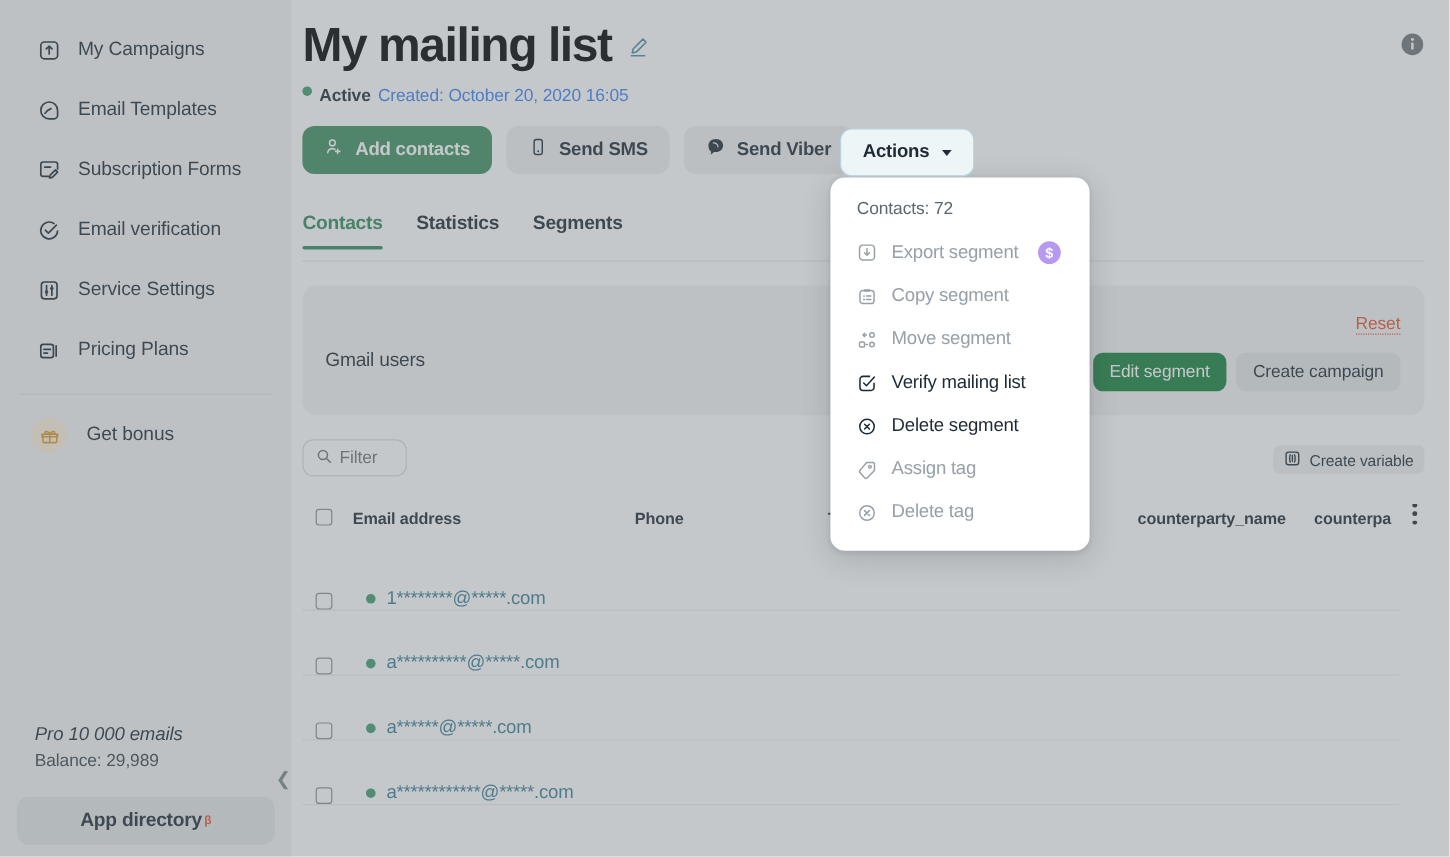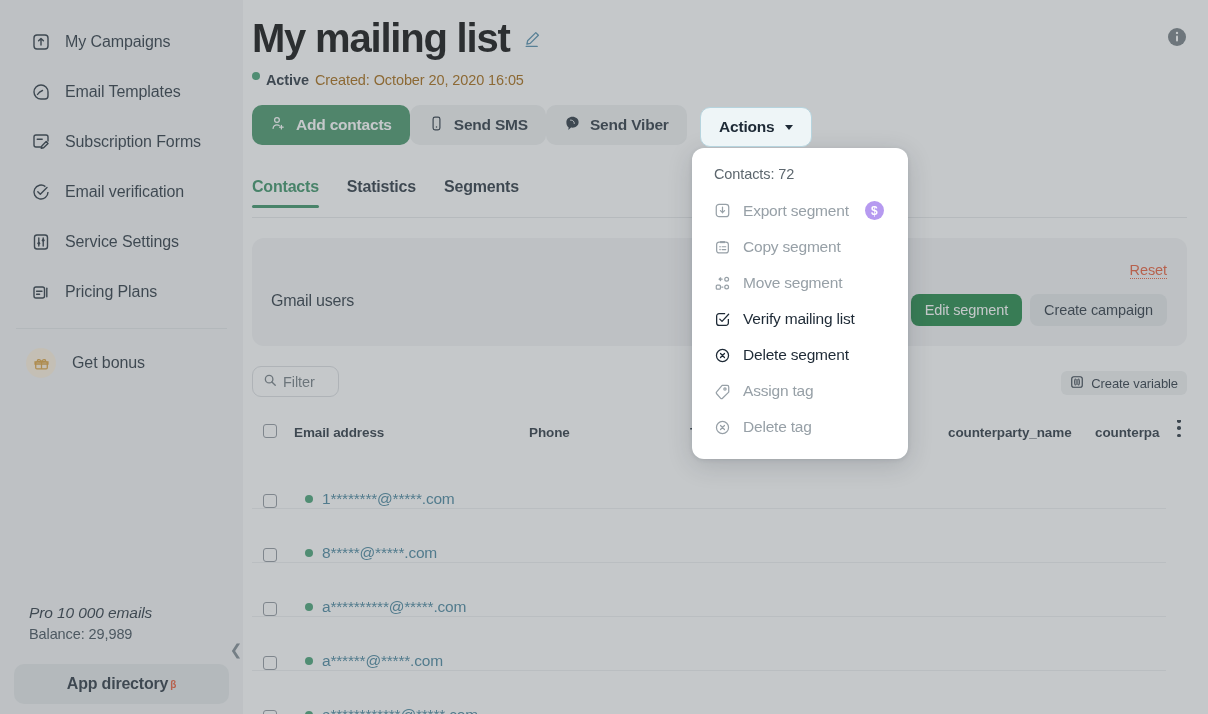--- a/index.html
+++ b/index.html
@@ -62,26 +62,26 @@
   
   #main { position: absolute; left: 243px; top: 0; right: 0; height: 714px; background: #fff; }
 
   #page-title-row { position: absolute; left: 9px; top: 16px; display: flex; align-items: center; gap: 12px; }
   #page-title { font-size: 40px; font-weight: bold; color: #000; letter-spacing: -1.2px; }
   #edit-pencil { width: 20px; height: 20px; cursor: pointer; }
 
   #status-row { position: absolute; left: 9px; top: 72px; display: flex; align-items: flex-start; gap: 6px; font-size: 14.5px; }
   .dot-green { width: 8px; height: 8px; border-radius: 50%; background: #3c9d6e; display: inline-block; }
   #status-active { font-weight: bold; color: #1e2a36; letter-spacing: -0.1px; }
-  #created { color: #a16207; letter-spacing: -0.1px; }
+  #created { color: #3b82f6; letter-spacing: -0.1px; }
 
   #info-icon { position: absolute; right: 21px; top: 27px; width: 20px; height: 20px; cursor: pointer; }
 
   
-  #btn-row { position: absolute; left: 9px; top: 105px; display: flex; align-items: center; gap: 0; }
+  #btn-row { position: absolute; left: 9px; top: 105px; display: flex; align-items: center; gap: 12px; }
   .btn {
     height: 40px; border-radius: 10px; display: inline-flex; align-items: center; gap: 9px;
     padding: 0 18px; font-size: 15.5px; font-weight: bold; cursor: pointer;
     letter-spacing: -0.2px; border: none; white-space: nowrap;
   }
   .btn-primary { background: #3c8f62; color: #fff; }
   .btn-ghost { background: #eef0f1; color: #1e2a36; }
   .btn-actions { background: #eef5f7; color: #1e2a36; border: 1px solid #b6d4de; }
   .caret { display:inline-block; width:0;height:0; border-left:4px solid transparent; border-right:4px solid transparent; border-top:5px solid #1e2a36; margin-left:2px;}
 
@@ -404,29 +404,20 @@
           <span class="dot-green"></span>
           <span>1********@*****.com</span>
         </span>
       </div>
       <div class="row">
         <span class="cb">
             <span class="cbx"></span>
           </span>
         <span class="email">
           <span class="dot-green"></span>
-          <span>8*****@*****.com</span>
-        </span>
-      </div>
-      <div class="row">
-        <span class="cb">
-            <span class="cbx"></span>
-          </span>
-        <span class="email">
-          <span class="dot-green"></span>
           <span>a**********@*****.com</span>
         </span>
       </div>
       <div class="row">
         <span class="cb">
             <span class="cbx"></span>
           </span>
         <span class="email">
           <span class="dot-green"></span>
           <span>a******@*****.com</span>

